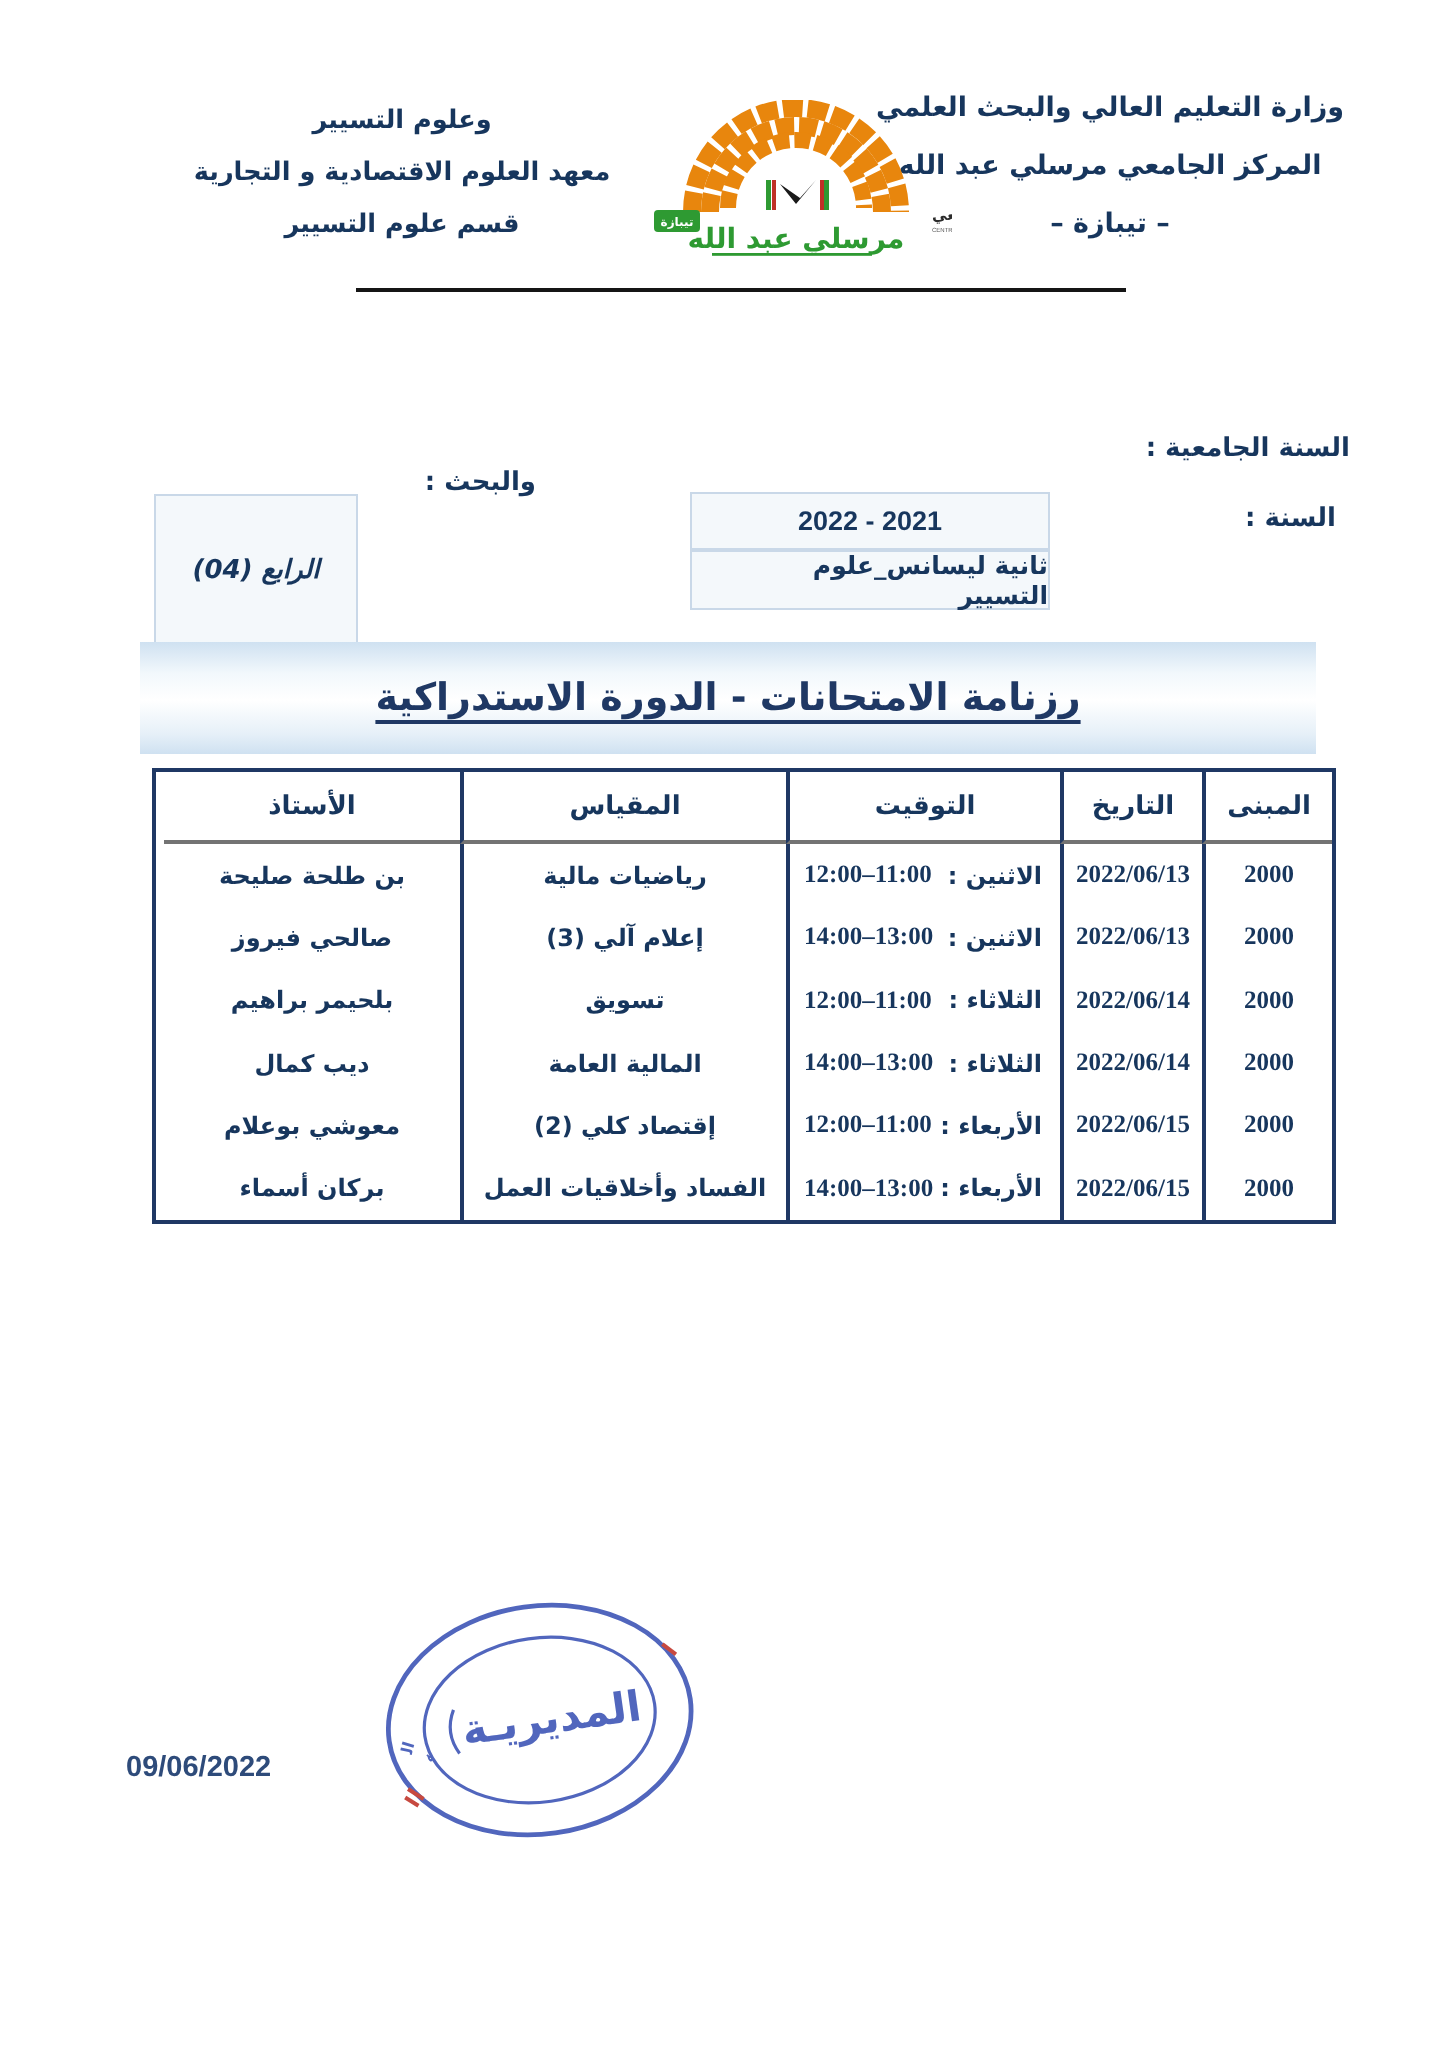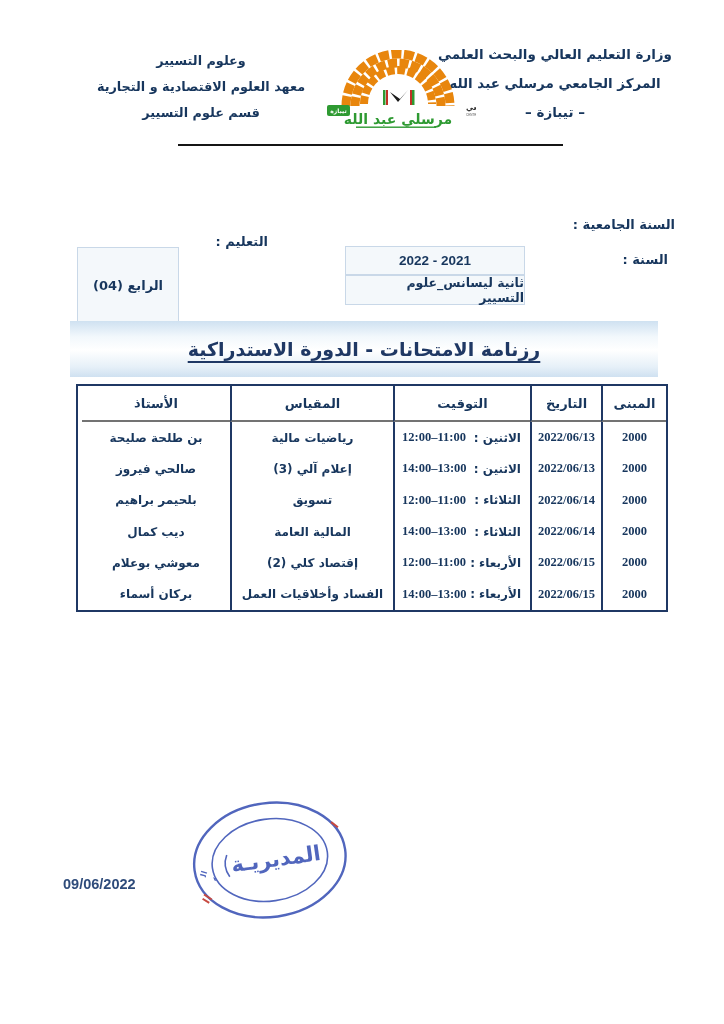--- a/index.html
+++ b/index.html
@@ -15,21 +15,21 @@
            border-top:2.5px solid #151515;}
 
   
   .info-label{position:absolute;font-size:13px;font-weight:bold;color:#17365D;}
   .info-box{position:absolute;background:#f4f8fb;border:1px solid #c9d8e8;
             display:flex;align-items:center;justify-content:center;
             font-weight:bold;color:#17365D;box-sizing:border-box;margin-top:32px;}
   #box-acadyear{left:345px;top:214px;width:180px;height:29px;
                 font-family:"Liberation Sans",sans-serif;font-size:13.5px;}
   #box-year{left:345px;top:243px;width:180px;height:30px;font-size:12.5px;padding-left:28px;}
-  #box-semester{left:77px;top:215px;width:102px;height:76px;font-size:13px;}
+  #box-semester{left:77px;top:215px;width:102px;height:76px;font-size:13px;font-style:italic;}
   #lbl-acadyear{left:535px;top:217px;width:140px;}
   #lbl-year{left:558px;top:252px;width:110px;}
   #lbl-semester{left:194px;top:234px;width:74px;}
 
   
   #title-banner{position:absolute;left:70px;top:321px;width:588px;height:56px;
     background:linear-gradient(180deg,#cfe1f1 0%,#f2f8fc 28%,#ffffff 52%,#e6f0f8 82%,#cfe1f1 100%);
     display:flex;align-items:center;justify-content:center;}
   #title-banner .t{font-size:19px;font-weight:bold;color:#1F3864;
     text-decoration:underline;text-underline-offset:5px;text-decoration-thickness:1.5px;}
@@ -107,21 +107,21 @@
   <div id="divider"></div>
 
   <div id="lbl-acadyear" class="info-label">السنة الجامعية :</div>
   <div id="box-acadyear" class="info-box">
     <span>2021 - 2022</span>
   </div>
   <div id="lbl-year" class="info-label">السنة :</div>
   <div id="box-year" class="info-box">
     <span>ثانية ليسانس_علوم التسيير</span>
   </div>
-  <div id="lbl-semester" class="info-label">التعليم :</div>
+  <div id="lbl-semester" class="info-label">والبحث :</div>
   <div id="box-semester" class="info-box">
     <span>الرابع (04)</span>
   </div>
 
   <div id="title-banner">
     <span class="t">رزنامة الامتحانات - الدورة الاستدراكية</span>
   </div>
 
   <div id="exam-table">
 

